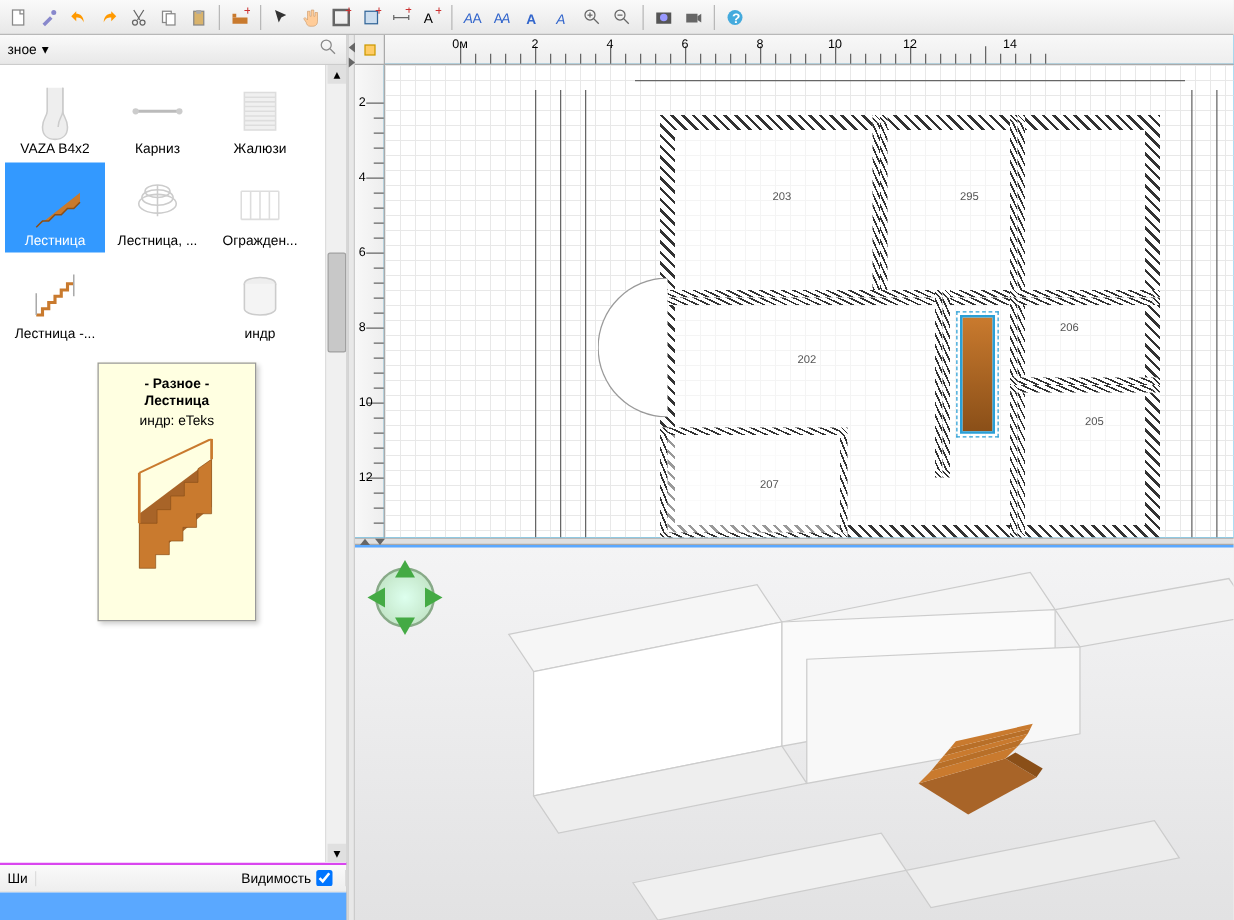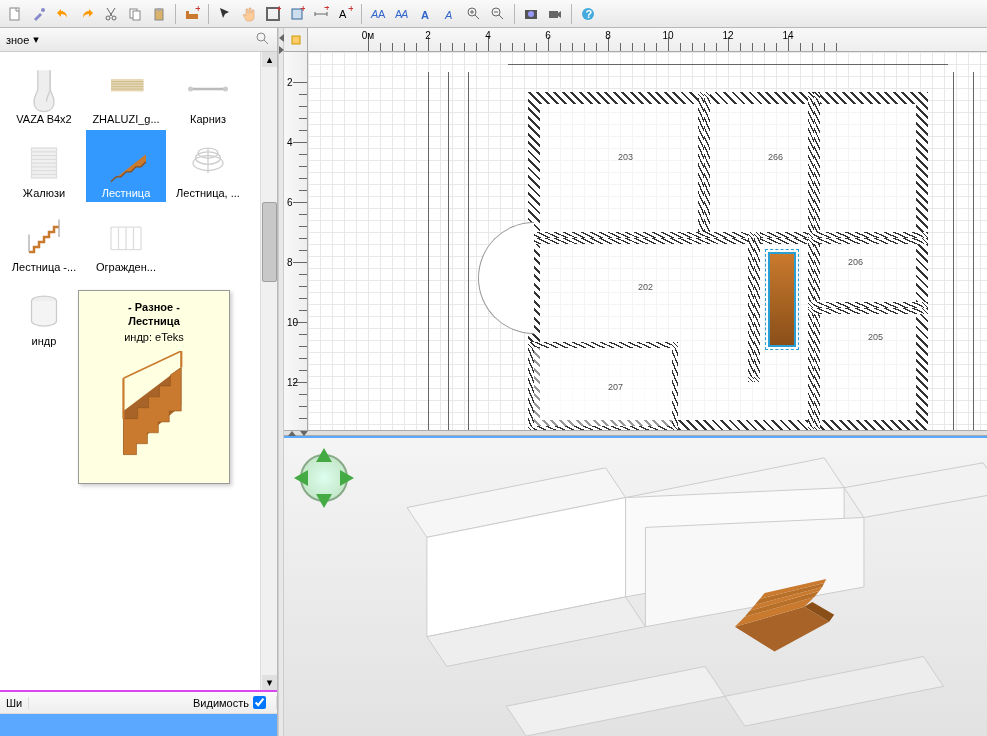--- a/index.html
+++ b/index.html
@@ -76,21 +76,21 @@
 
 .view3d { flex: 0 0 300px; position: relative; background: linear-gradient(#f4f4f5,#e2e2e3); overflow:hidden; border-top: 2px solid #5aa8ff; }
 .nav-widget { position: absolute; top: 10px; left: 10px; width: 60px; height: 60px; }
 .nav-widget .ring { position:absolute; inset:6px; border: 2px solid #8a8; border-radius: 50%; background: radial-gradient(#dfe,#bdb); }
 .nav-widget .arr { position:absolute; width:0; height:0; }
 .nav-widget .arr.n { top:0; left:22px; border-left:8px solid transparent; border-right:8px solid transparent; border-bottom:14px solid #4a4; }
 .nav-widget .arr.s { bottom:0; left:22px; border-left:8px solid transparent; border-right:8px solid transparent; border-top:14px solid #4a4; }
 .nav-widget .arr.w { left:0; top:22px; border-top:8px solid transparent; border-bottom:8px solid transparent; border-right:14px solid #4a4; }
 .nav-widget .arr.e { right:0; top:22px; border-top:8px solid transparent; border-bottom:8px solid transparent; border-left:14px solid #4a4; }
 
-.tooltip { position: absolute; background: #ffffe1; border: 1px solid #999; padding: 10px 14px 10px; box-shadow: 2px 2px 4px rgba(0,0,0,.2); z-index: 100; text-align: center; width: 152px; }
+.tooltip { position: absolute; background: #ffffe1; border: 1px solid #999; padding: 10px 14px 22px; box-shadow: 2px 2px 4px rgba(0,0,0,.2); z-index: 100; text-align: center; width: 127px; }
 .tooltip .t1 { font-weight: bold; margin-bottom: 2px; }
 .tooltip .t2 { font-weight: bold; margin-bottom: 4px; }
 .tooltip .t3 { margin-bottom: 8px; }
 .tooltip svg { width: 90px; height: 120px; }
 </style>
 </head>
 <body>
 
 <div class="toolbar">
   <div class="btn">
@@ -255,29 +255,20 @@
               <svg viewBox="0 0 40 40">
                 <path d="M15 5v15c0 3-3 5-3 10s3 8 8 8 8-3 8-8-3-7-3-10V5" fill="#eee" stroke="#ccc"></path>
                 <path d="M25 5v15c0 3-3 5-3 10" fill="none" stroke="#ccc"></path>
               </svg>
             </div>
             <div class="label">VAZA B4x2</div>
           </div>
         <div class="item">
             <div class="thumb">
               <svg viewBox="0 0 40 40">
-                <rect x="8" y="12" width="26" height="10" fill="#e8d8b8"></rect>
-                <path d="M8 14h26M8 16h26M8 18h26M8 20h26" stroke="#d0c090"></path>
-              </svg>
-            </div>
-            <div class="label">ZHALUZI_g...</div>
-          </div>
-        <div class="item">
-            <div class="thumb">
-              <svg viewBox="0 0 40 40">
                 <path d="M6 20h28" stroke="#bbb" stroke-width="2"></path>
                 <circle cx="6" cy="20" r="2" fill="#ccc"></circle>
                 <circle cx="34" cy="20" r="2" fill="#ccc"></circle>
               </svg>
             </div>
             <div class="label">Карниз</div>
           </div>
         <div class="item">
             <div class="thumb">
               <svg viewBox="0 0 40 40">
@@ -303,33 +294,33 @@
                 <ellipse cx="20" cy="16" rx="10" ry="5" fill="none" stroke="#ccc"></ellipse>
                 <ellipse cx="20" cy="12" rx="8" ry="4" fill="none" stroke="#ccc"></ellipse>
                 <path d="M20 8v20" stroke="#ccc"></path>
               </svg>
             </div>
             <div class="label">Лестница, ...</div>
           </div>
         <div class="item">
             <div class="thumb">
               <svg viewBox="0 0 40 40">
+                <path d="M8 12v18M14 12v18M20 12v18M26 12v18M32 12v18M8 12h24M8 30h24" stroke="#ddd" fill="none"></path>
+              </svg>
+            </div>
+            <div class="label">Огражден...</div>
+          </div>
+        <div class="item">
+            <div class="thumb">
+              <svg viewBox="0 0 40 40">
                 <path d="M8 32h4v-4h4v-4h4v-4h4v-4h4v-4h4" fill="none" stroke="#c97a2e" stroke-width="2"></path>
                 <path d="M8 18v14M32 6v14" stroke="#aaa"></path>
               </svg>
             </div>
             <div class="label">Лестница -...</div>
-          </div>
-        <div class="item">
-            <div class="thumb">
-              <svg viewBox="0 0 40 40">
-                <path d="M8 12v18M14 12v18M20 12v18M26 12v18M32 12v18M8 12h24M8 30h24" stroke="#ddd" fill="none"></path>
-              </svg>
-            </div>
-            <div class="label">Огражден...</div>
           </div>
         <div class="item" style="opacity:.3">
             <div class="thumb"></div>
             <div class="label"></div>
           </div>
         <div class="item">
             <div class="thumb">
               <svg viewBox="0 0 40 40">
                 <ellipse cx="20" cy="12" rx="10" ry="4" fill="#eee" stroke="#ccc"></ellipse>
                 <path d="M10 12v16a10 4 0 0 0 20 0V12" fill="#f4f4f4" stroke="#ccc"></path>
@@ -405,21 +396,21 @@
           <div class="tick" style="left: 384px;"></div>
           <div class="tick" style="left: 396px;"></div>
           <div class="tick" style="left: 408px;"></div>
           <div class="tick major" style="left: 420px;"></div>
           <div class="lbl" style="left: 420px;">12</div>
           <div class="tick" style="left: 432px;"></div>
           <div class="tick" style="left: 444px;"></div>
           <div class="tick" style="left: 456px;"></div>
           <div class="tick" style="left: 468px;"></div>
           <div class="tick major" style="left: 480px;"></div>
-          <div class="lbl" style="left: 480px;">14</div>
+          <div class="lbl" style="left: 500px;">14</div>
           <div class="tick" style="left: 492px;"></div>
           <div class="tick" style="left: 504px;"></div>
           <div class="tick" style="left: 516px;"></div>
           <div class="tick" style="left: 528px;"></div>
         </div>
       <div class="ruler-v">
           <div class="tick major" style="top: 30px;"></div>
           <div class="lbl" style="top: 30px;">2</div>
           <div class="tick" style="top: 42px;"></div>
           <div class="tick" style="top: 54px;"></div>
@@ -464,21 +455,21 @@
           <div class="wall-outer" style="top:20px;left:210px;width:12px;height:150px;border-width:6px"></div>
           <div class="wall-outer" style="top:20px;left:320px;width:12px;height:340px;border-width:6px"></div>
           <div class="wall-outer" style="top:160px;left:40px;width:290px;height:12px;border-width:6px"></div>
           <div class="wall-outer" style="top:160px;left:320px;width:120px;height:12px;border-width:6px"></div>
           <div class="wall-outer" style="top:230px;left:320px;width:120px;height:12px;border-width:6px"></div>
           <div class="wall-outer" style="top:270px;left:40px;width:150px;height:90px;border-width:6px"></div>
           <div class="wall-outer" style="top:160px;left:260px;width:12px;height:150px;border-width:6px"></div>
           <div class="half-circ" style="top:150px;left:-10px"></div>
 
           <div class="room-lbl" style="top:80px;left:130px">203</div>
-          <div class="room-lbl" style="top:80px;left:280px">266</div>
+          <div class="room-lbl" style="top:80px;left:280px">295</div>
           <div class="room-lbl" style="top:210px;left:150px">202</div>
           <div class="room-lbl" style="top:195px;left:290px">201</div>
           <div class="room-lbl" style="top:260px;left:380px">205</div>
           <div class="room-lbl" style="top:185px;left:360px">206</div>
           <div class="room-lbl" style="top:310px;left:120px">207</div>
 
           <div class="stairs-plan" style="top:180px;left:280px"></div>
 
           <div class="dim-line dim-v" style="top:0;left:-20px;height:380px"></div>
           <div class="dim-line dim-v" style="top:0;left:-40px;height:380px"></div>

